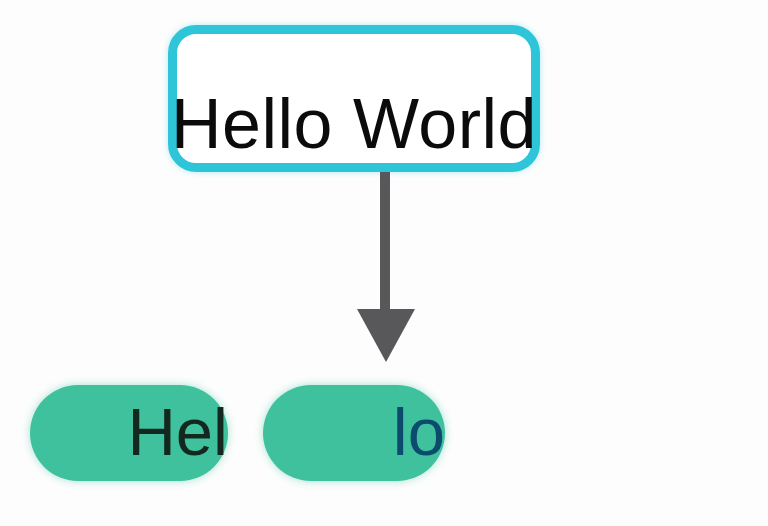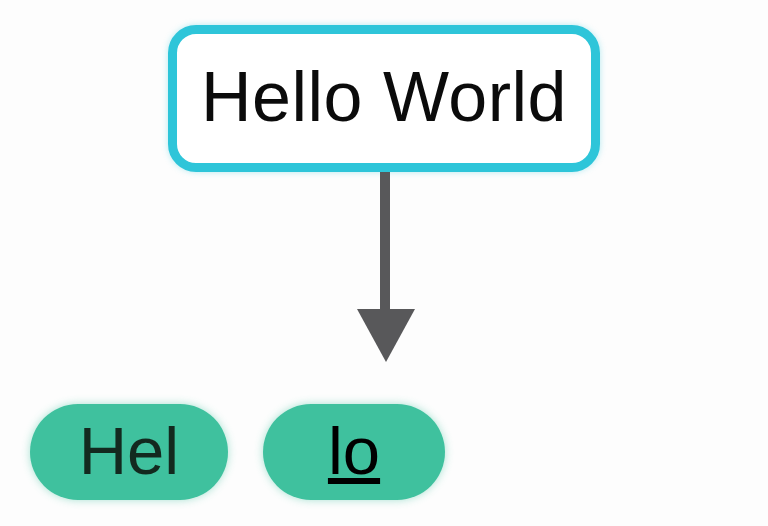--- a/index.html
+++ b/index.html
@@ -13,28 +13,28 @@
   .canvas {
     position: relative;
     width: 768px;
     height: 526px;
     background: #fdfdfd;
   }
   .root-node {
     position: absolute;
     left: 168px;
     top: 25px;
-    width: 432px;
+    width: 372px;
     height: 147px;
     box-sizing: border-box;
     border: 9px solid #2ec5d9;
     border-radius: 28px;
     background: #ffffff;
     display: flex;
-    align-items: center;
+    align-items: flex-end;
     justify-content: center;
     box-shadow: 0 0 6px rgba(46,197,217,0.35);
   }
   .root-label {
     font-size: 70px;
     line-height: 1;
     color: #0b0b0b;
     letter-spacing: 0.5px;
     white-space: nowrap;
     padding-bottom: 4px;
@@ -52,27 +52,27 @@
     left: 357px;
     top: 309px;
     width: 0;
     height: 0;
     border-left: 29px solid transparent;
     border-right: 29px solid transparent;
     border-top: 53px solid #58585a;
   }
   .child-node {
     position: absolute;
-    top: 404px;
+    top: 385px;
     height: 96px;
     border-radius: 62px;
     background: #3fc19e;
     display: flex;
     align-items: center;
-    justify-content: center;
+    justify-content: flex-end;
     box-shadow: 0 0 8px rgba(63,193,158,0.45);
   }
   .child-label {
     font-size: 67px;
     line-height: 1;
     color: #13291f;
     white-space: nowrap;
     padding-bottom: 4px;
   }
   .child-node.pos-0 { left: 30px;  width: 198px; }
@@ -89,17 +89,17 @@
   </div>
 
   <div class="arrow-stem" style="background: rgb(88, 88, 90);"></div>
   <div class="arrow-head" style="border-top-color: rgb(88, 88, 90);"></div>
 
   <div class="child-node pos-0" style="background: rgb(63, 193, 158);">
     <span class="child-label" style="color: rgb(19, 41, 31);">Hel</span>
   </div>
 
   <div class="child-node pos-1" style="background: rgb(63, 193, 158);">
-    <span class="child-label" style="color: #000000; text-decoration: underline;">lo</span>
+    <span class="child-label" style="color: #0c4a6e;">lo</span>
   </div>
 
 
 </div>
 
 </body></html>

